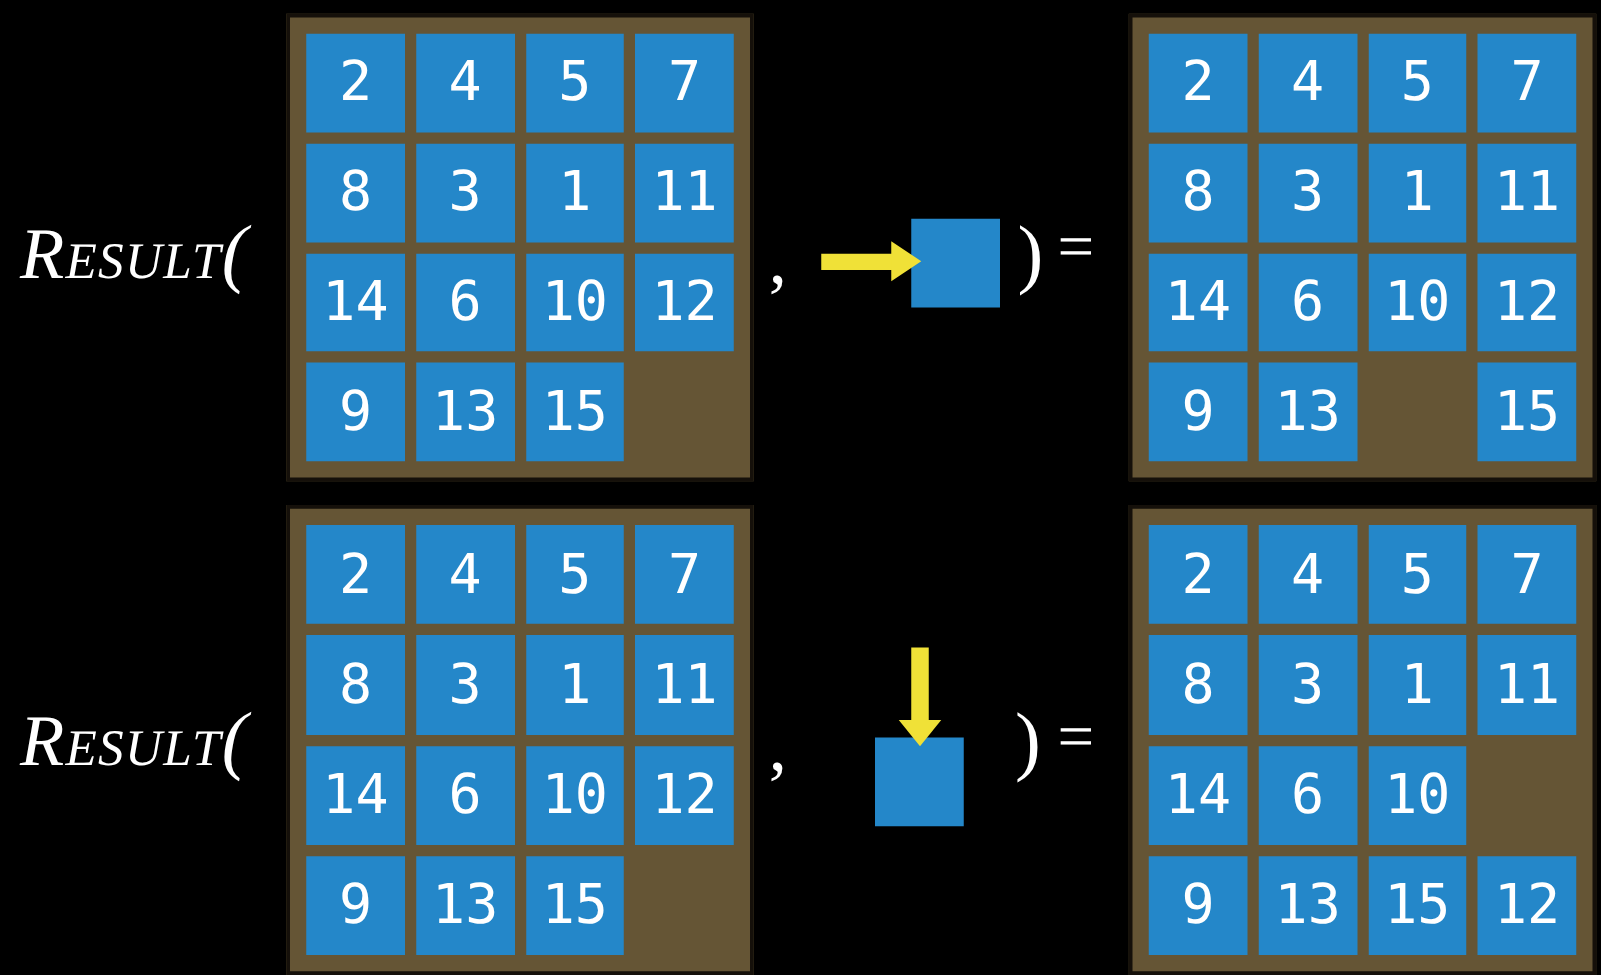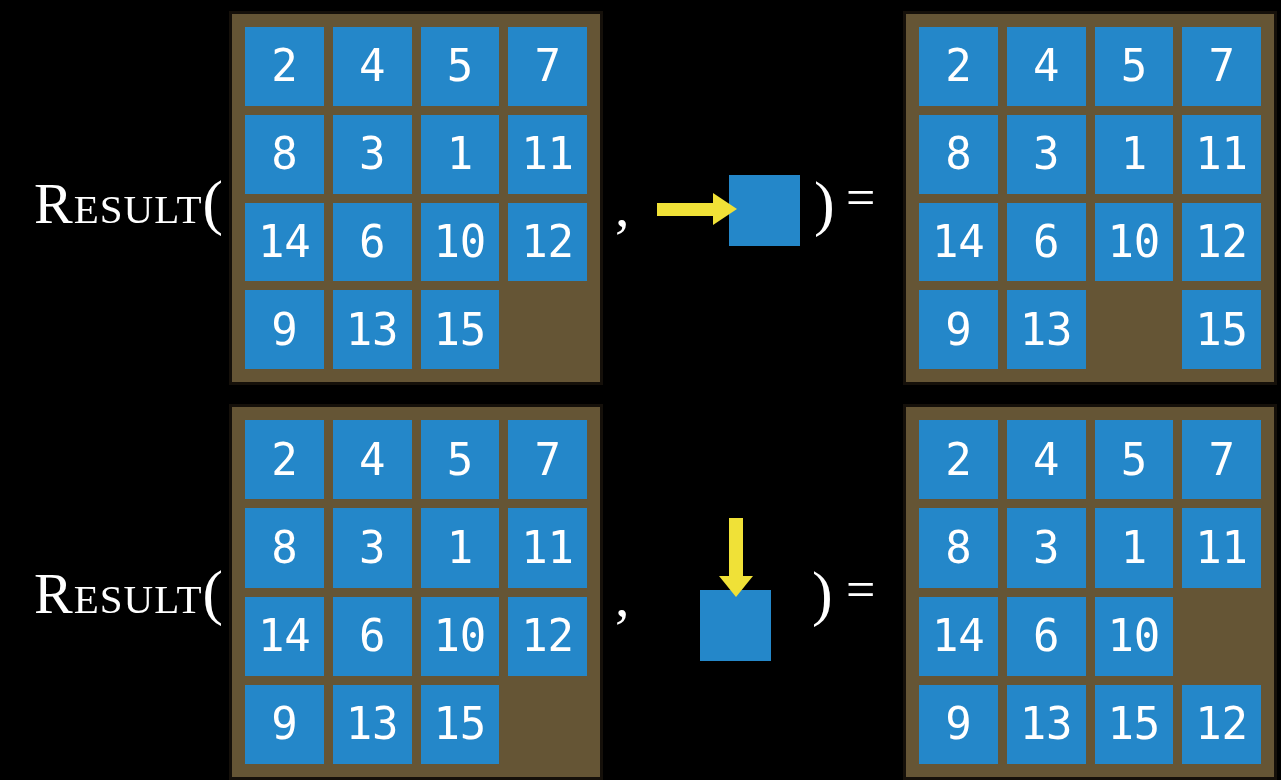--- a/index.html
+++ b/index.html
@@ -2,23 +2,24 @@
 <html style="--background: #000000; --board-frame: #655535; --board-border: #15100a; --tile: #2487c9; --tile-text: #ffffff; --arrow: #f0e137; --label-text: #ffffff;"><head>
 <meta charset="utf-8">
 <style>
   html,body{margin:0;padding:0;background:#000;}
   .stage{
     position:relative;width:1281px;height:780px;background:var(--background,#000);
     overflow:hidden;font-family:"Liberation Serif","DejaVu Serif",serif;
   }
   
   .fn-label{
-    position:absolute;left:34px;color:var(--label-text,#fff);
+    position:absolute;left:16px;color:var(--label-text,#fff);
     font-variant:small-caps;font-size:58px;line-height:1;letter-spacing:1px;
     white-space:nowrap;
+    font-style:italic;
   }
   .fn-label .paren{font-variant:normal;font-size:1.06em;font-weight:400;}
   .sym{
     position:absolute;color:var(--label-text,#fff);line-height:1;
     font-family:"Liberation Serif","DejaVu Serif",serif;
   }
   .comma{font-size:58px;}
   .close-paren{font-size:62px;}
   .equals{font-size:52px;}
   

